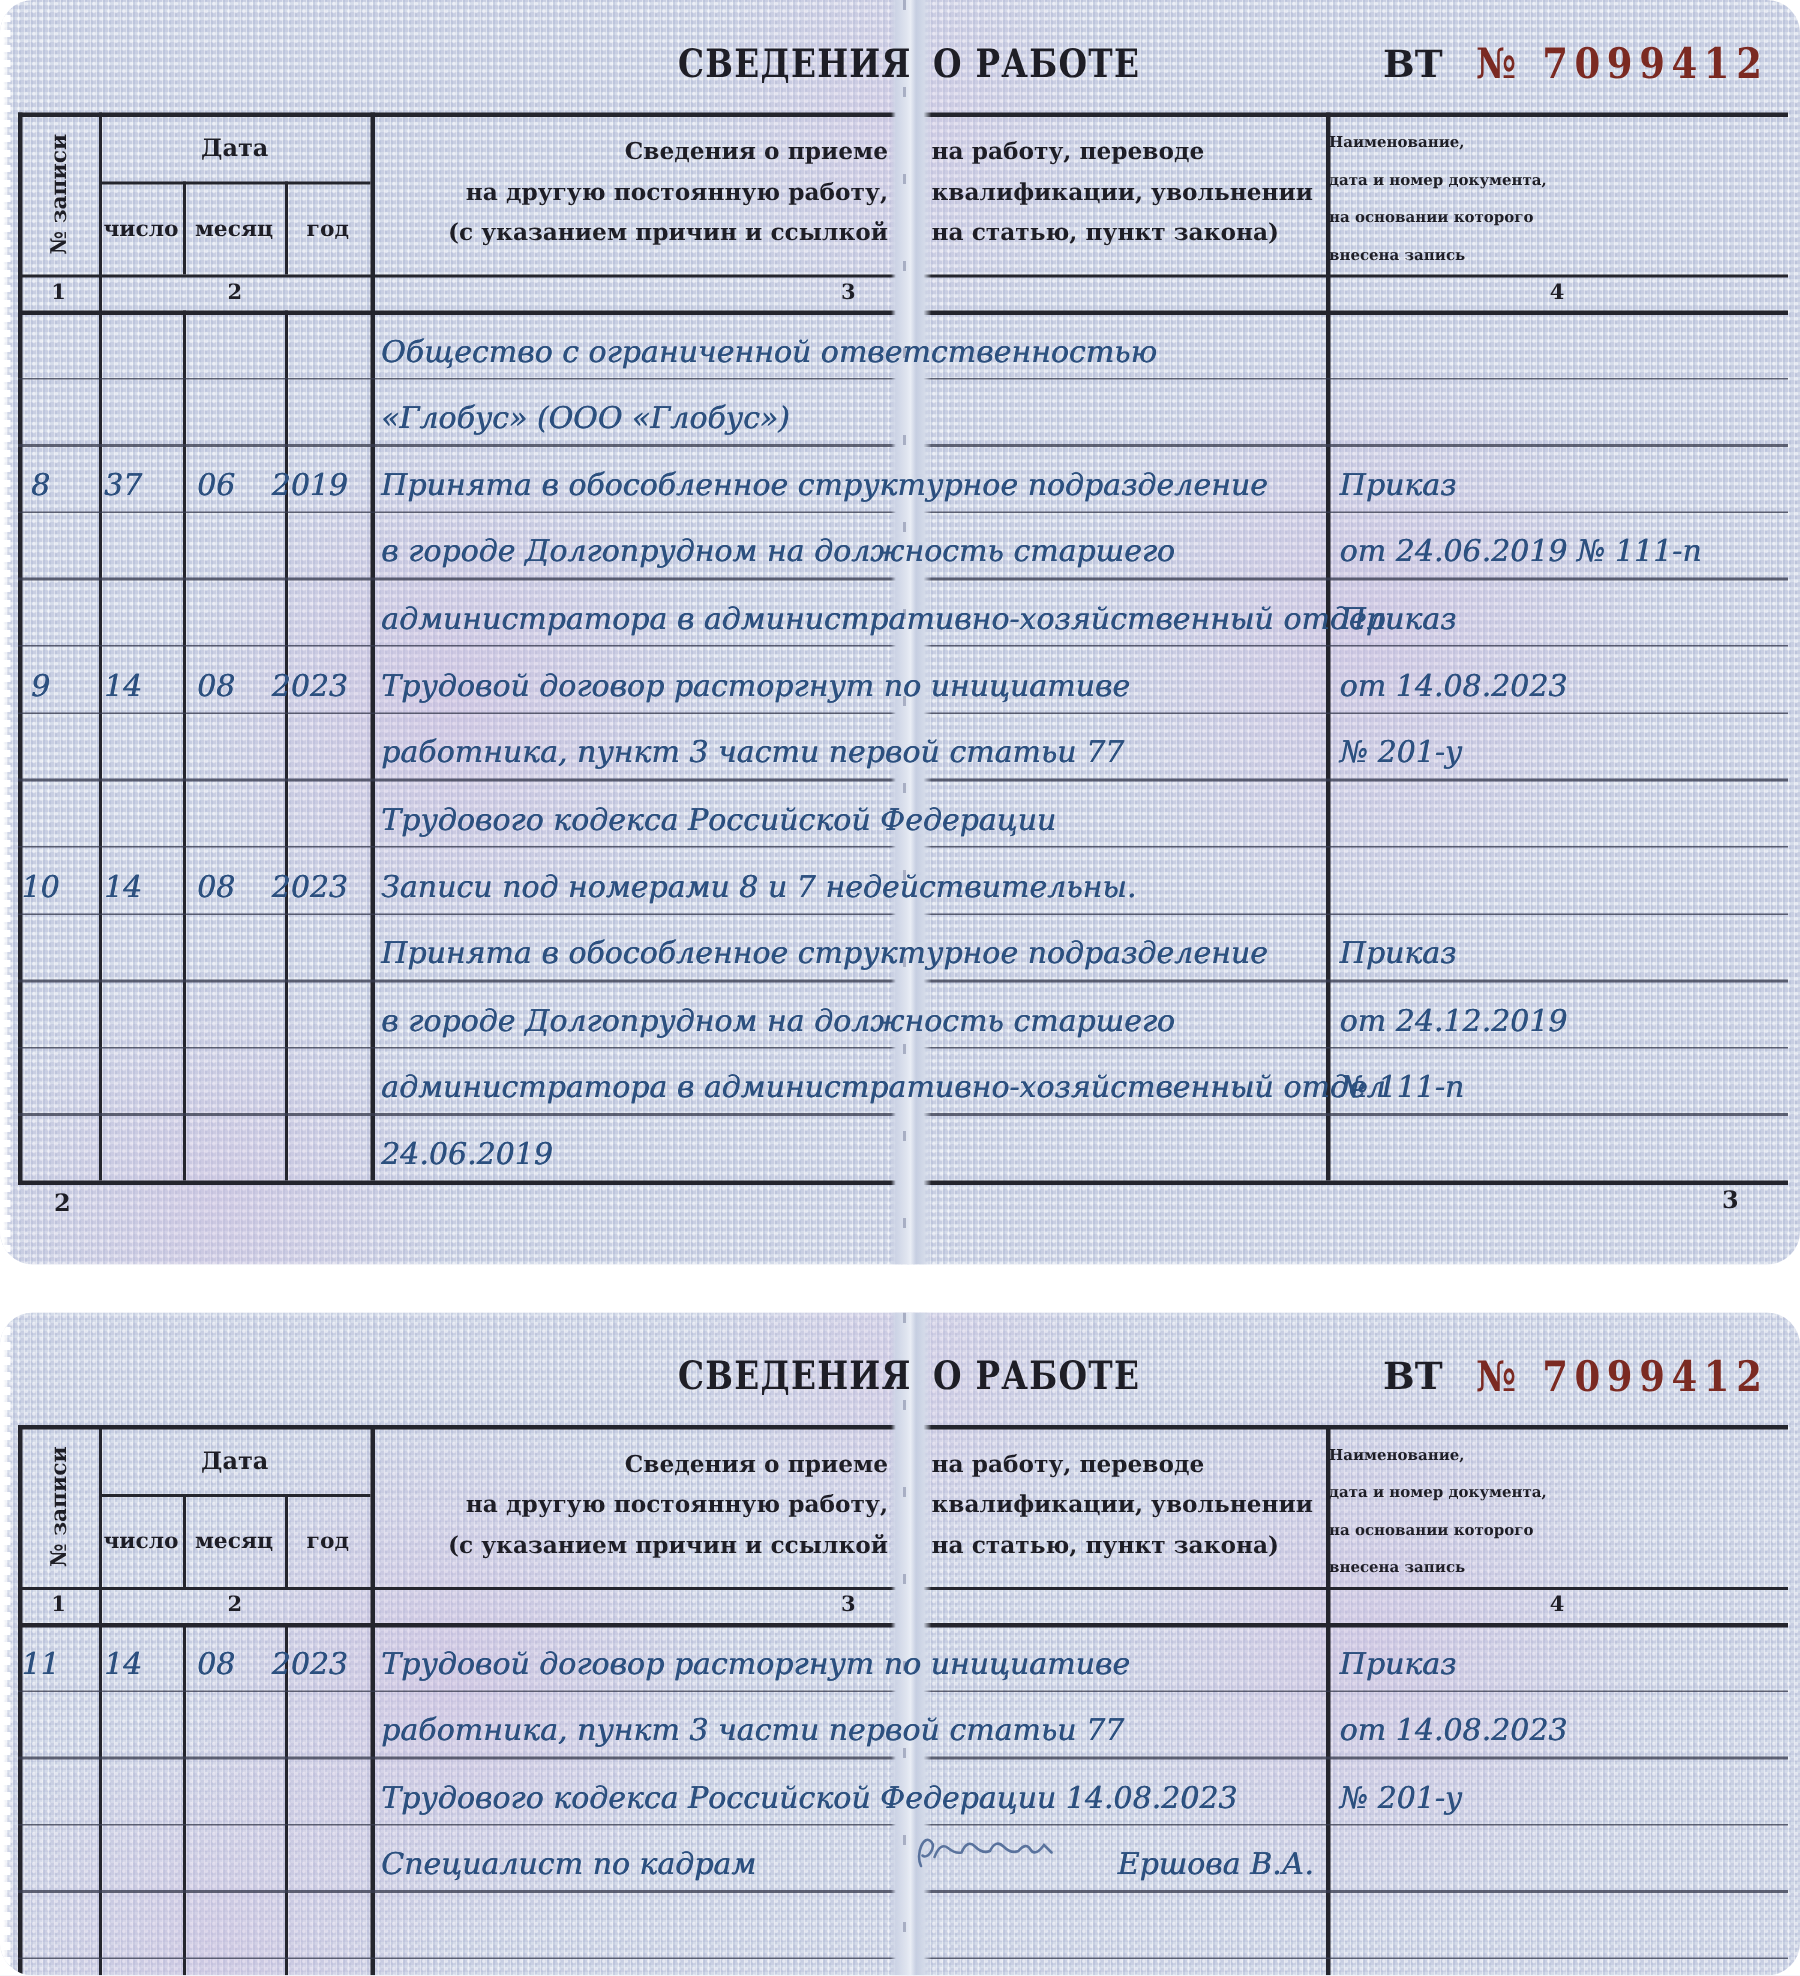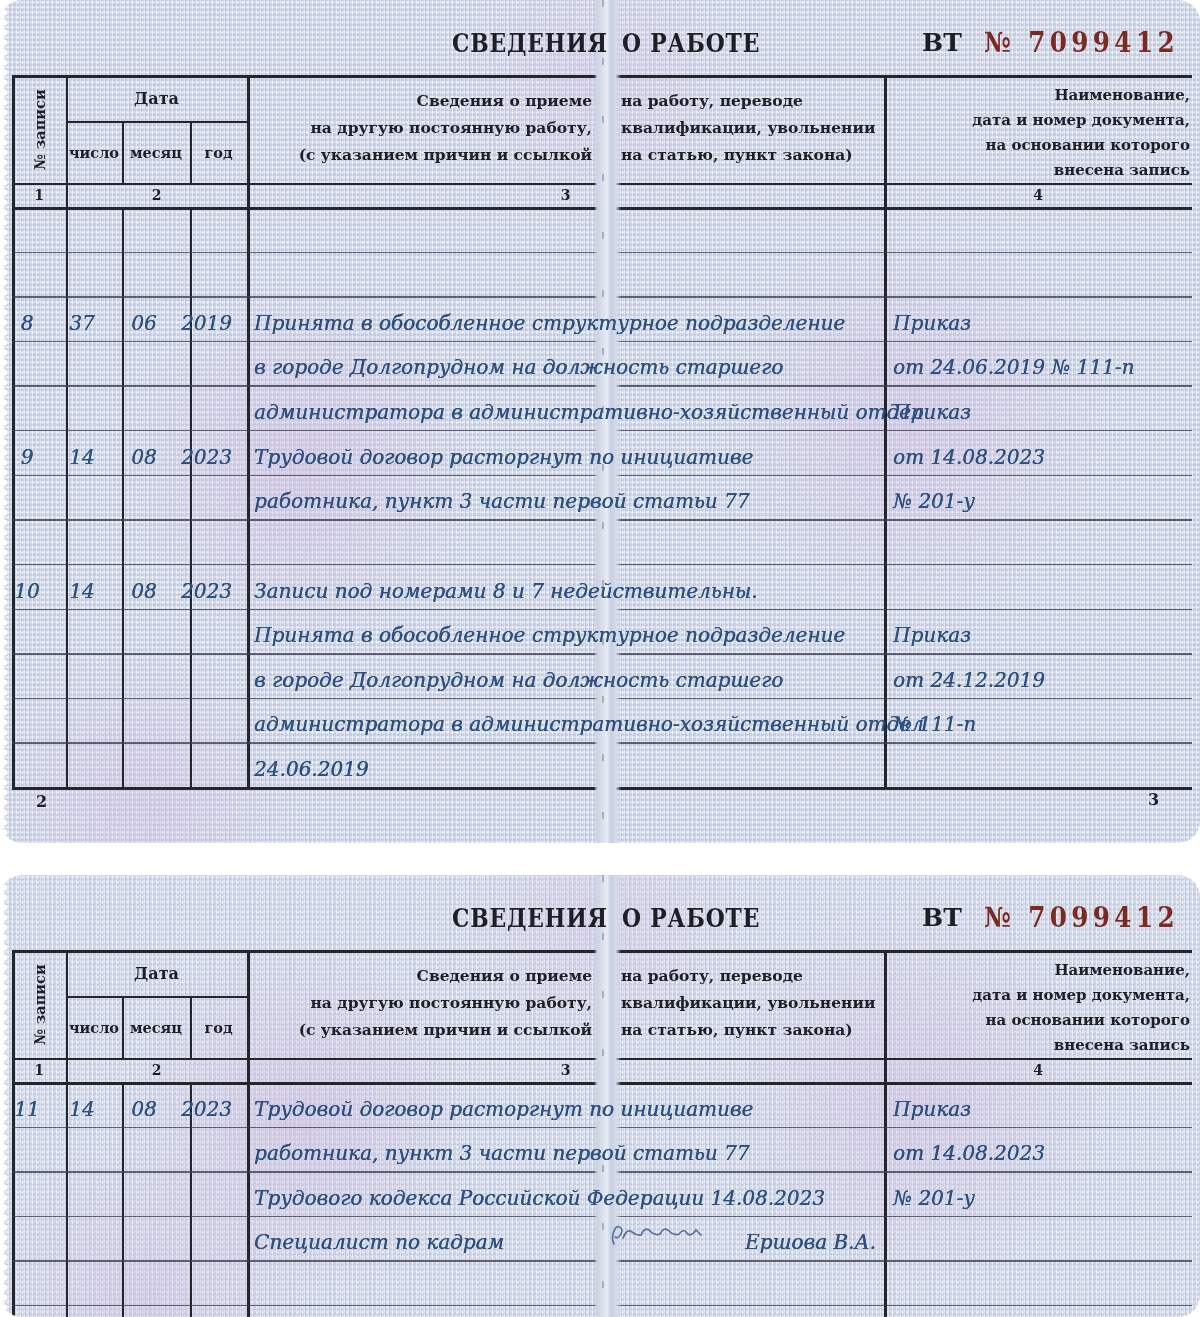--- a/index.html
+++ b/index.html
@@ -33,21 +33,21 @@
   .print{color:#1e1e26;z-index:4;position:absolute;}
   .title{font-weight:bold;font-size:26px;letter-spacing:1px;transform:scaleX(.84);transform-origin:left;top:26px;height:34px;line-height:34px;white-space:nowrap;}
   .series{font-weight:bold;font-size:25px;top:28px;}
   .serial{font-weight:bold;font-size:28px;letter-spacing:5px;transform:scaleX(.88);transform-origin:left;top:26px;white-space:nowrap;}
   .vlabel{left:12px;top:77px;width:54px;height:104px;display:flex;align-items:center;justify-content:center;}
   .vlabel span{transform:rotate(-90deg);white-space:nowrap;font-weight:bold;font-size:14.5px;}
   .hdate{left:66px;top:75px;width:181px;height:46px;display:flex;align-items:center;justify-content:center;font-weight:bold;font-size:16px;}
   .hsub{top:121px;height:62px;display:flex;align-items:center;justify-content:center;font-weight:bold;font-size:14.5px;}
   .h3l{left:250px;top:87px;width:342px;text-align:right;font-weight:bold;font-size:15.5px;line-height:27px;white-space:pre-line;}
   .h3r{left:621px;top:87px;width:262px;text-align:left;font-weight:bold;font-size:15.5px;line-height:27px;white-space:pre-line;}
-  .h4{left:886px;top:83px;width:304px;text-align:right;font-weight:bold;font-size:15px;line-height:25px;white-space:pre-line;}
+  .h4{left:886px;top:83px;width:304px;text-align:left;font-weight:bold;font-size:10px;line-height:25px;white-space:pre-line;}
   .strip{top:183px;height:24px;line-height:24px;text-align:center;font-weight:bold;font-size:14px;}
   .pageno{position:absolute;z-index:4;font-weight:bold;font-size:16px;color:#1e1e26;}
   
   .row{position:absolute;left:0;width:1200px;z-index:4;}
   .cell{position:absolute;bottom:6px;font-style:italic;font-size:20px;color:#2c507f;
         text-shadow:.35px 0 currentColor;white-space:nowrap;}
   .c-num{left:12px;width:54px;text-align:center;}
   .c-day{left:66px;width:56px;text-align:center;}
   .c-mon{left:122px;width:68px;text-align:center;}
   .c-year{left:190px;width:57px;text-align:center;font-style:italic;}
@@ -105,28 +105,30 @@
     <div class="print strip" style="left:66px;width:181px;">2</div>
     <div class="print strip" style="left:247px;width:637px;">3</div>
     <div class="print strip" style="left:884px;width:308px;">4</div>
 
     <div id="rows-page1">
         <div class="row" style="top: 207px; height: 44.615px;">
           <div class="cell c-num"><span></span></div>
           <div class="cell c-day"><span></span></div>
           <div class="cell c-mon"><span></span></div>
           <div class="cell c-year"><span></span></div>
+          <div class="cell c-text">Общество с ограниченной ответственностью</div>
           <div class="cell c-doc"></div>
         </div>
         <div class="hline" style="top: 251.615px;"></div>
         <div class="row" style="top: 251.615px; height: 44.615px;">
           <div class="cell c-num"><span></span></div>
           <div class="cell c-day"><span></span></div>
           <div class="cell c-mon"><span></span></div>
           <div class="cell c-year"><span></span></div>
+          <div class="cell c-text">«Глобус» (ООО «Глобус»)</div>
           <div class="cell c-doc"></div>
         </div>
         <div class="hline" style="top: 296.23px;"></div>
         <div class="row" style="top: 296.23px; height: 44.615px;">
           <div class="cell c-num"><span>8</span></div>
           <div class="cell c-day"><span>37</span></div>
           <div class="cell c-mon"><span>06</span></div>
           <div class="cell c-year"><span>2019</span></div>
           <div class="cell c-text">Принята в обособленное структурное подразделение</div>
           <div class="cell c-doc">Приказ</div>
@@ -166,20 +168,21 @@
           <div class="cell c-year"><span></span></div>
           <div class="cell c-text">работника, пункт 3 части первой статьи 77</div>
           <div class="cell c-doc">№ 201-у</div>
         </div>
         <div class="hline" style="top: 519.305px;"></div>
         <div class="row" style="top: 519.305px; height: 44.615px;">
           <div class="cell c-num"><span></span></div>
           <div class="cell c-day"><span></span></div>
           <div class="cell c-mon"><span></span></div>
           <div class="cell c-year"><span></span></div>
+          <div class="cell c-text">Трудового кодекса Российской Федерации</div>
           <div class="cell c-doc"></div>
         </div>
         <div class="hline" style="top: 563.92px;"></div>
         <div class="row" style="top: 563.92px; height: 44.615px;">
           <div class="cell c-num"><span>10</span></div>
           <div class="cell c-day"><span>14</span></div>
           <div class="cell c-mon"><span>08</span></div>
           <div class="cell c-year"><span>2023</span></div>
           <div class="cell c-text">Записи под номерами 8 и 7 недействительны.</div>
           <div class="cell c-doc"></div>

